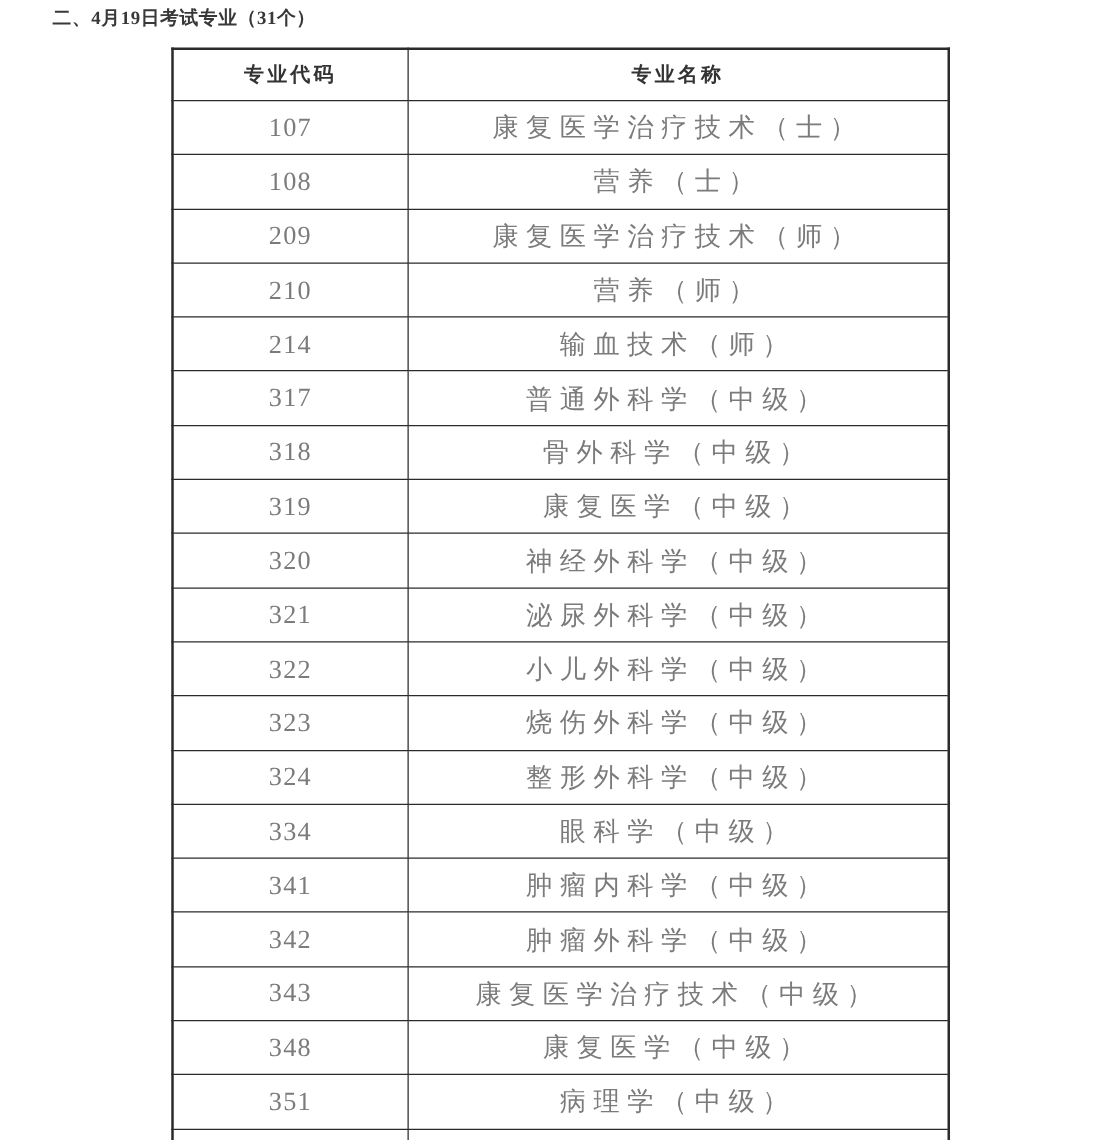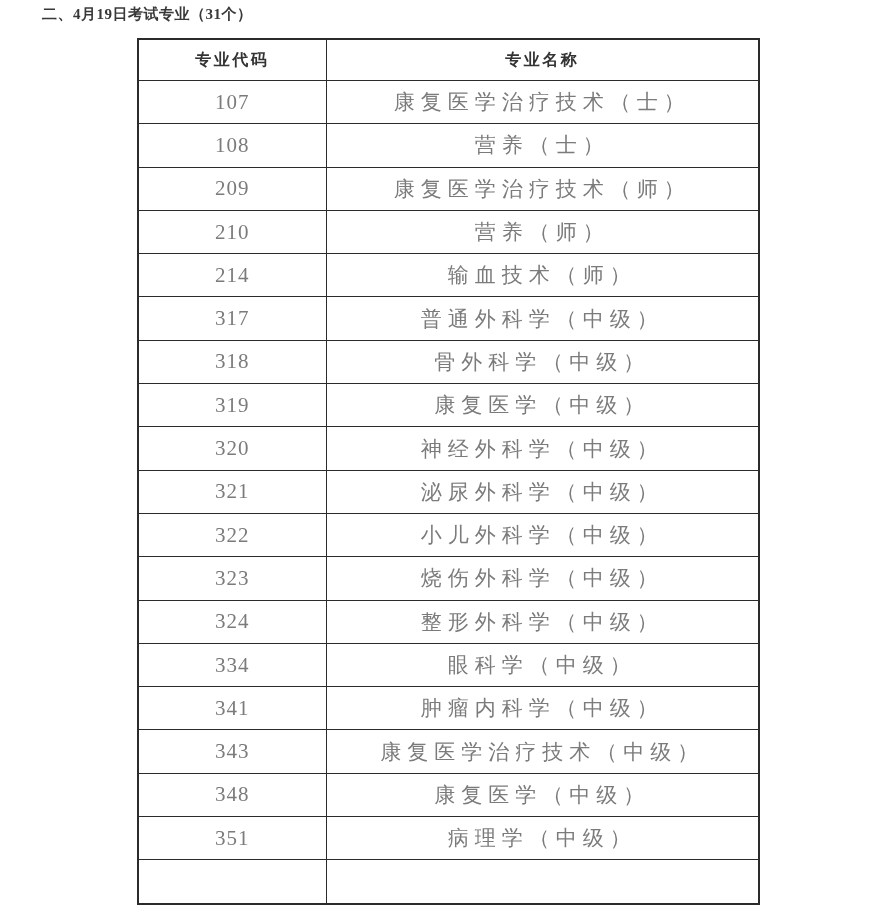--- a/index.html
+++ b/index.html
@@ -114,20 +114,24 @@
       </tr>
       <tr>
         <td class="code-cell">334</td>
         <td class="name-cell">眼科学（中级）</td>
       </tr>
       <tr>
         <td class="code-cell">341</td>
         <td class="name-cell">肿瘤内科学（中级）</td>
       </tr>
       <tr>
+        <td class="code-cell">342</td>
+        <td class="name-cell">肿瘤外科学（中级）</td>
+      </tr>
+      <tr>
         <td class="code-cell">343</td>
         <td class="name-cell">康复医学治疗技术（中级）</td>
       </tr>
       <tr>
         <td class="code-cell">348</td>
         <td class="name-cell">康复医学（中级）</td>
       </tr>
       <tr>
         <td class="code-cell">351</td>
         <td class="name-cell">病理学（中级）</td>

